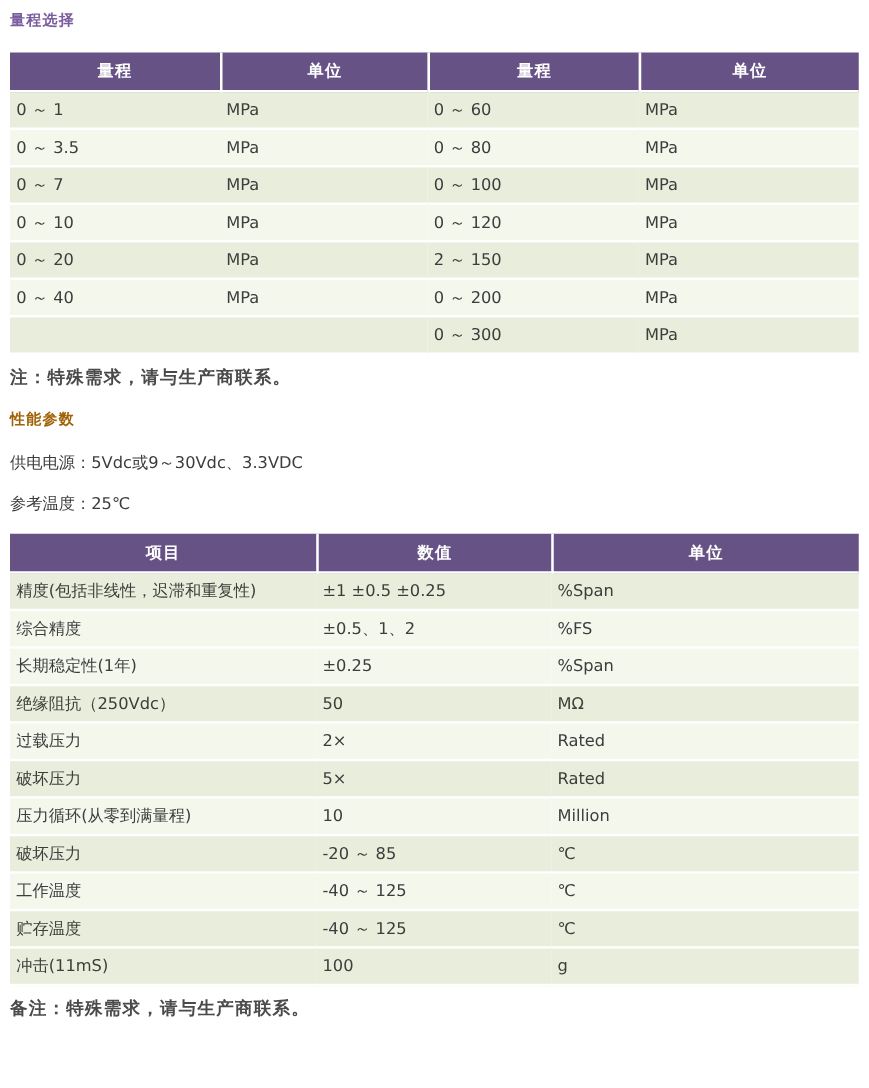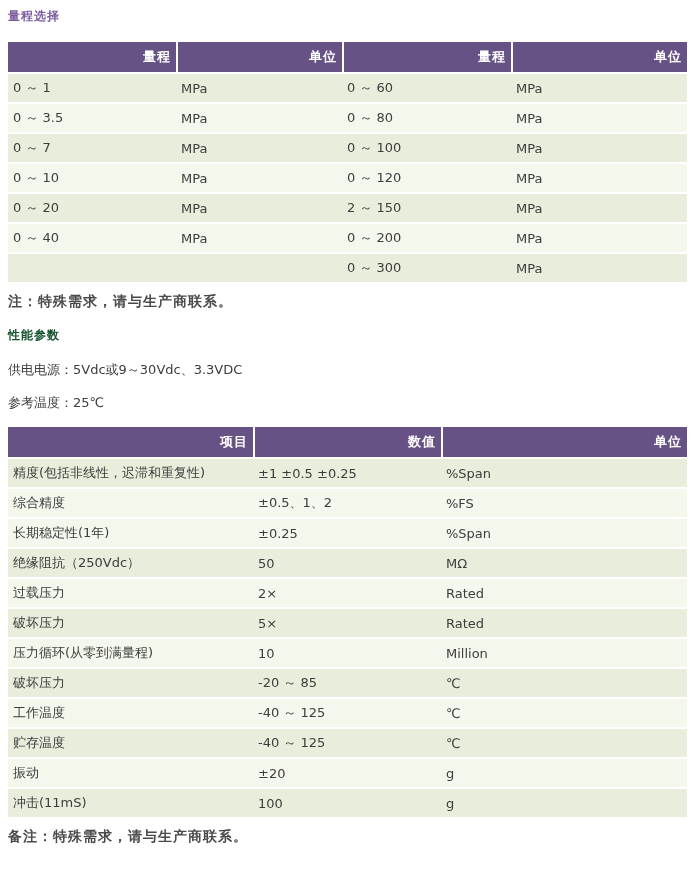--- a/index.html
+++ b/index.html
@@ -21,21 +21,21 @@
   table{
     border-collapse:separate;
     border-spacing:0;
     table-layout:fixed;
     width:679px;
   }
   th{
     color:#ffffff;
     font-size:13px;
     font-weight:bold;
-    text-align:right;
+    text-align:center;
     padding:0 5px;
     height:32px;
     box-sizing:border-box;
     border-bottom:2px solid #ffffff;
     letter-spacing:1px;
   }
   th + th{border-left:2px solid #ffffff;}
   td{
     font-size:13px;
     padding:0 5px;
@@ -124,21 +124,21 @@
           <td></td>
           <td></td>
           <td>0 ～ 300</td>
           <td>MPa</td>
         </tr>
       </tbody>
   </table>
 
   <p class="note">注：特殊需求，请与生产商联系。</p>
 
-  <h1 class="section-title second" style="color: #14532d;">性能参数</h1>
+  <h1 class="section-title second" style="color: #a16207;">性能参数</h1>
 
   <p class="intro-line first">供电电源：5Vdc或9～30Vdc、3.3VDC</p>
   <p class="intro-line">参考温度：25℃</p>
 
   <table id="param-table">
     <colgroup>
       <col style="width:245px">
         <col style="width:188px">
         <col style="width:246px">
     </colgroup>
@@ -193,25 +193,20 @@
         <tr class="light">
           <td>工作温度</td>
           <td>-40 ～ 125</td>
           <td>℃</td>
         </tr>
         <tr class="dark">
           <td>贮存温度</td>
           <td>-40 ～ 125</td>
           <td>℃</td>
         </tr>
-        <tr class="light">
-          <td>振动</td>
-          <td>±20</td>
-          <td>g</td>
-        </tr>
         <tr class="dark">
           <td>冲击(11mS)</td>
           <td>100</td>
           <td>g</td>
         </tr>
       </tbody>
   </table>
 
   <p class="note">备注：特殊需求，请与生产商联系。</p>
 

